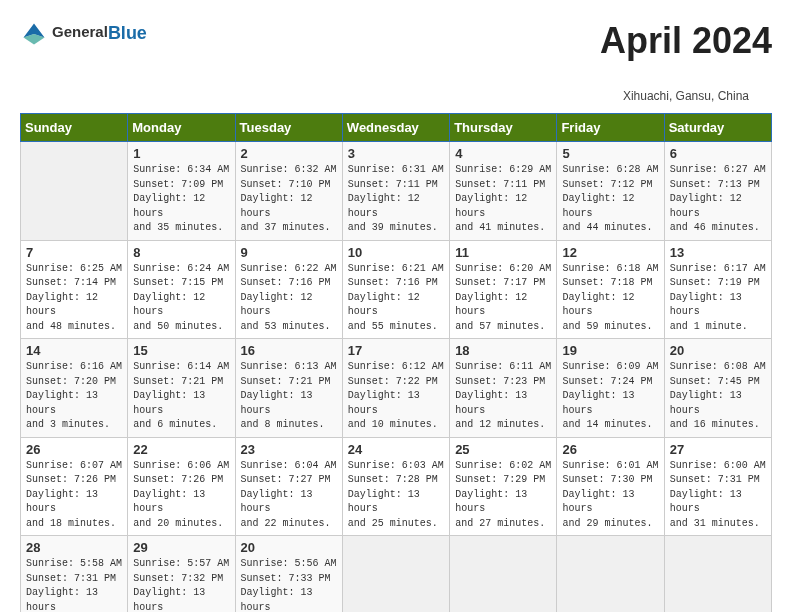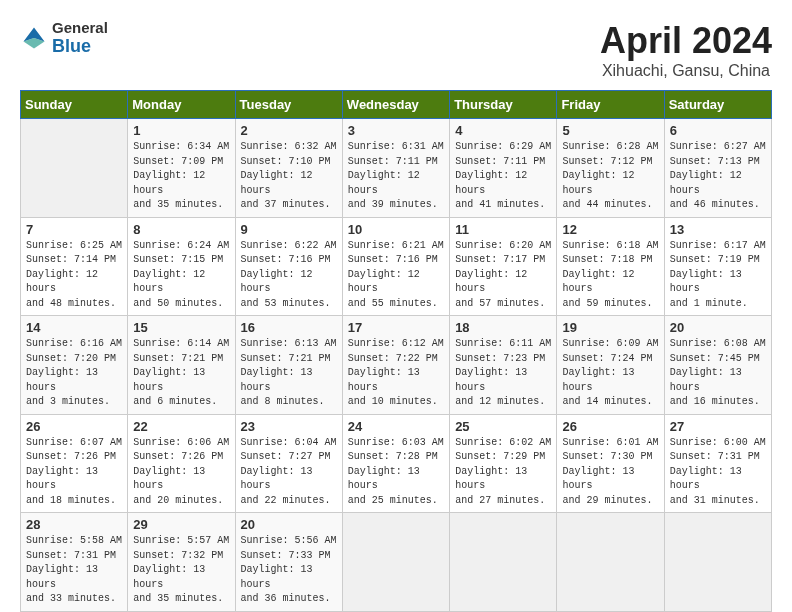--- a/index.html
+++ b/index.html
@@ -16,21 +16,21 @@
       align-items: flex-start;
       margin-bottom: 10px;
     }
     .logo {
       display: flex;
       align-items: center;
       gap: 4px;
     }
     .logo-text {
       display: flex;
-      flex-direction: column;
+      flex-direction: row;
       line-height: 1.1;
     }
     .logo-general {
       font-size: 15px;
       font-weight: bold;
       color: #333;
     }
     .logo-blue {
       font-size: 18px;
       font-weight: bold;
@@ -42,22 +42,23 @@
     }
     .title-block {
       text-align: center;
     }
     .calendar-title {
       font-size: 36px;
       font-weight: bold;
       color: #222;
     }
     .calendar-subtitle {
-      font-size: 16px;
+      font-size: 12px;
       color: #444;
+      margin-top: 27px;
     }
     table {
       width: 100%;
       border-collapse: collapse;
       table-layout: fixed;
     }
     thead tr {
       background-color: #4d7c0f;
     }
     thead th {

